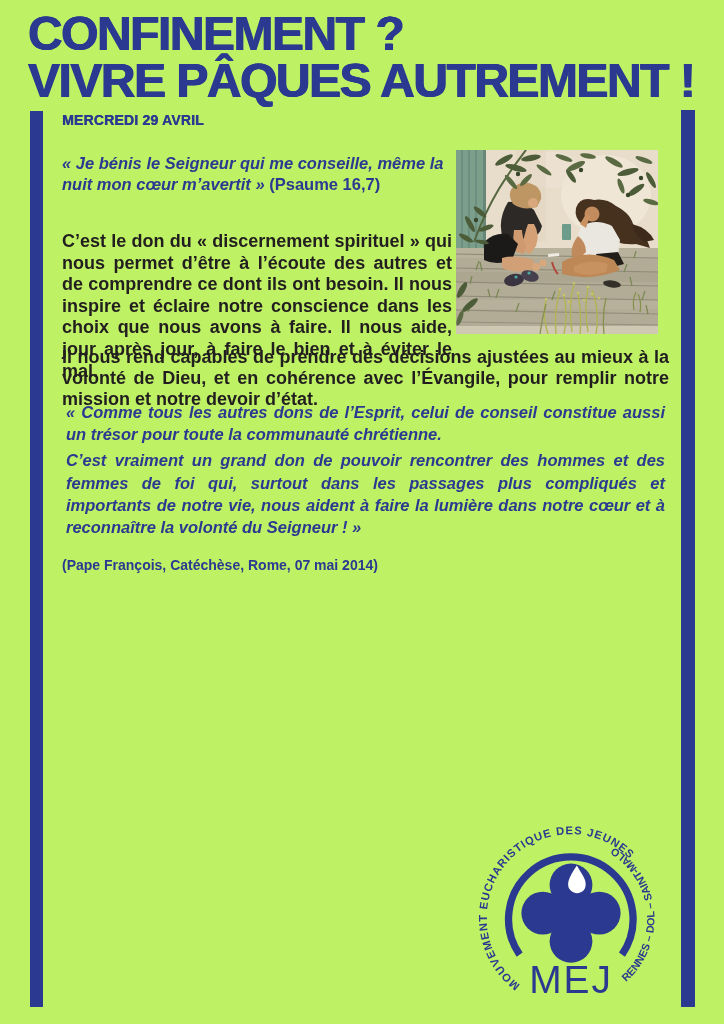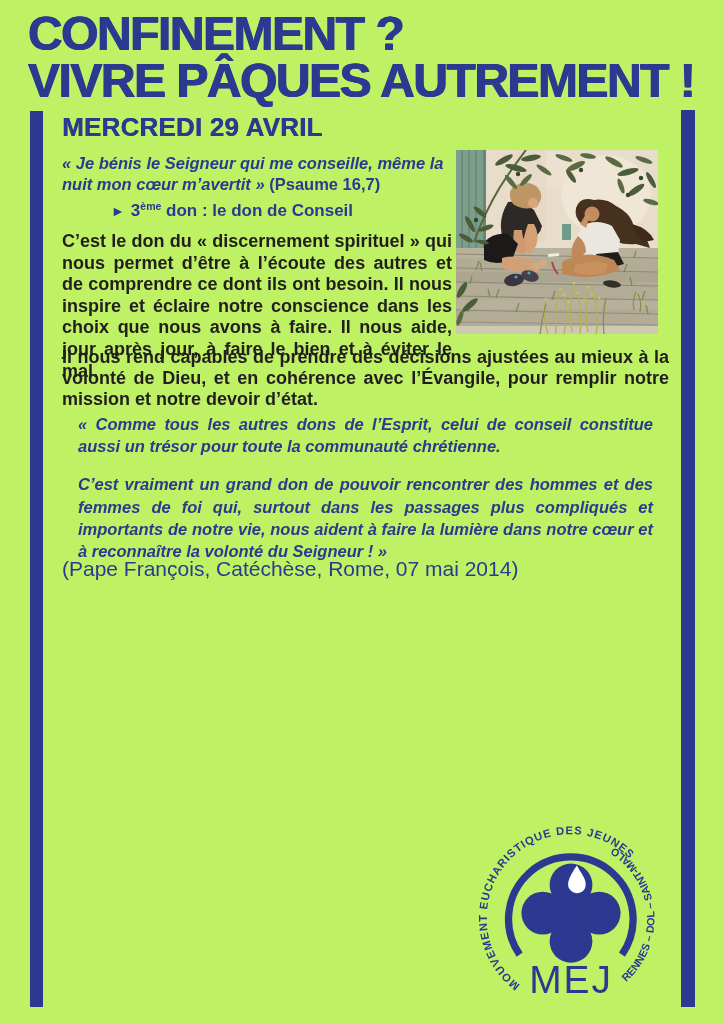--- a/index.html
+++ b/index.html
@@ -21,21 +21,21 @@
     text-shadow:0.6px 0 0 currentColor,-0.6px 0 0 currentColor;
     white-space:nowrap;
   }
   
   .vbar{position:absolute;background:var(--blue);}
   .vbar-left{left:30px;top:111px;width:13px;height:896px;}
   .vbar-right{left:681px;top:110px;width:14px;height:897px;}
   
   .date-heading{
     position:absolute;left:62px;top:112px;
-    color:var(--blue);font-weight:bold;font-size:26px;letter-spacing:0.2px;
+    color:var(--blue);font-weight:bold;font-size:14px;letter-spacing:0.2px;
     text-shadow:0.4px 0 0 currentColor;
     white-space:nowrap;
   }
   
   .verse{
     position:absolute;left:62px;top:153px;width:398px;
     color:var(--blue);font-weight:bold;font-size:16.5px;line-height:20.5px;
   }
   .verse .q{font-style:italic;}
   .verse .ref{font-style:normal;}
@@ -55,24 +55,24 @@
     text-align:justify;position:absolute;
   }
   .body-1{left:62px;top:231px;width:390px;}
   .body-2{left:62px;top:347px;width:607px;line-height:21px;}
   
   .pope-quote{
     position:absolute;left:62px;top:397px;width:607px;
     color:var(--blue);font-weight:bold;font-style:italic;
     font-size:16.5px;line-height:22.2px;text-align:justify;
   }
-  .pope-quote p{margin:16px;}
+  .pope-quote p{margin:4px;}
   .attribution{
     position:absolute;left:62px;top:557px;
-    color:var(--blue);font-weight:normal;font-size:21px;white-space:nowrap;
+    color:var(--blue);font-weight:bold;font-size:14px;white-space:nowrap;
   }
   
   .mej-logo{position:absolute;left:464px;top:810px;width:214px;height:214px;}
   .mej-logo svg{display:block;width:100%;height:100%;}
   .arc-text{font-family:"Liberation Sans",sans-serif;font-weight:bold;fill:var(--blue);}
   .arc-top-text{font-size:11.5px;letter-spacing:1px;}
   .arc-right-text{font-size:11px;letter-spacing:0px;}
   .mej-acronym{
     font-family:"Liberation Sans",sans-serif;font-size:40px;letter-spacing:2px;
     fill:var(--blue);font-weight:normal;
@@ -88,21 +88,20 @@
     <div>VIVRE PÂQUES AUTREMENT !</div>
   </div>
 
   <div class="vbar vbar-left"></div>
   <div class="vbar vbar-right"></div>
 
   <div class="date-heading">MERCREDI 29 AVRIL</div>
 
   <div class="verse"><span class="q">« Je bénis le Seigneur qui me conseille, même la nuit mon cœur m’avertit » </span><span class="ref">(Psaume 16,7)</span></div>
 
-  <div class="gift-line"><span class="marker">►</span><span>3</span><sup>ème</sup><span> don : le don de Conseil</span></div>
 
   <div class="photo">
     <svg viewBox="0 0 202 184" preserveAspectRatio="none">
 
       <rect x="0" y="0" width="202" height="100" fill="#e8ddcb"></rect>
       <ellipse cx="150" cy="45" rx="45" ry="40" fill="#f2e9d9" opacity="0.7"></ellipse>
       <ellipse cx="95" cy="20" rx="30" ry="18" fill="#efe5d4" opacity="0.6"></ellipse>
       <rect x="60" y="0" width="30" height="92" fill="#e1d4c0" opacity="0.5"></rect>
 
       <rect x="0" y="0" width="30" height="98" fill="#7c9f8c"></rect>

